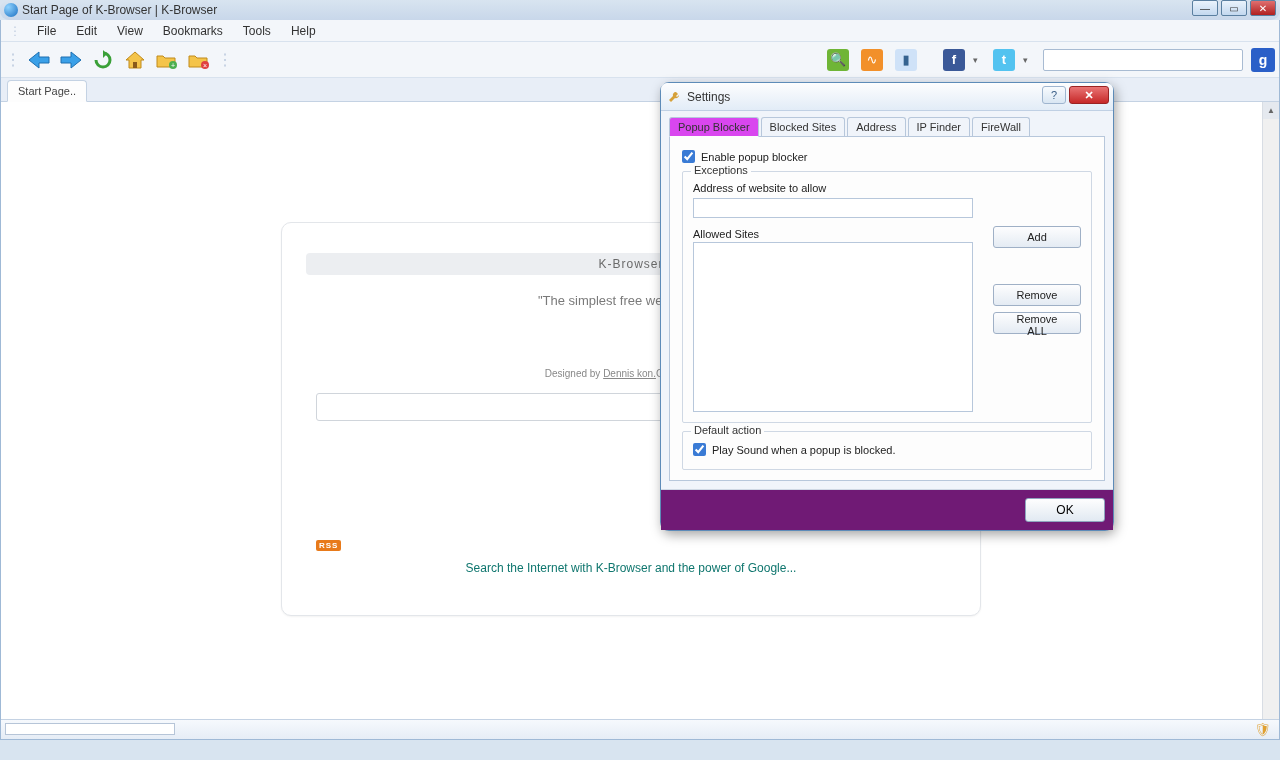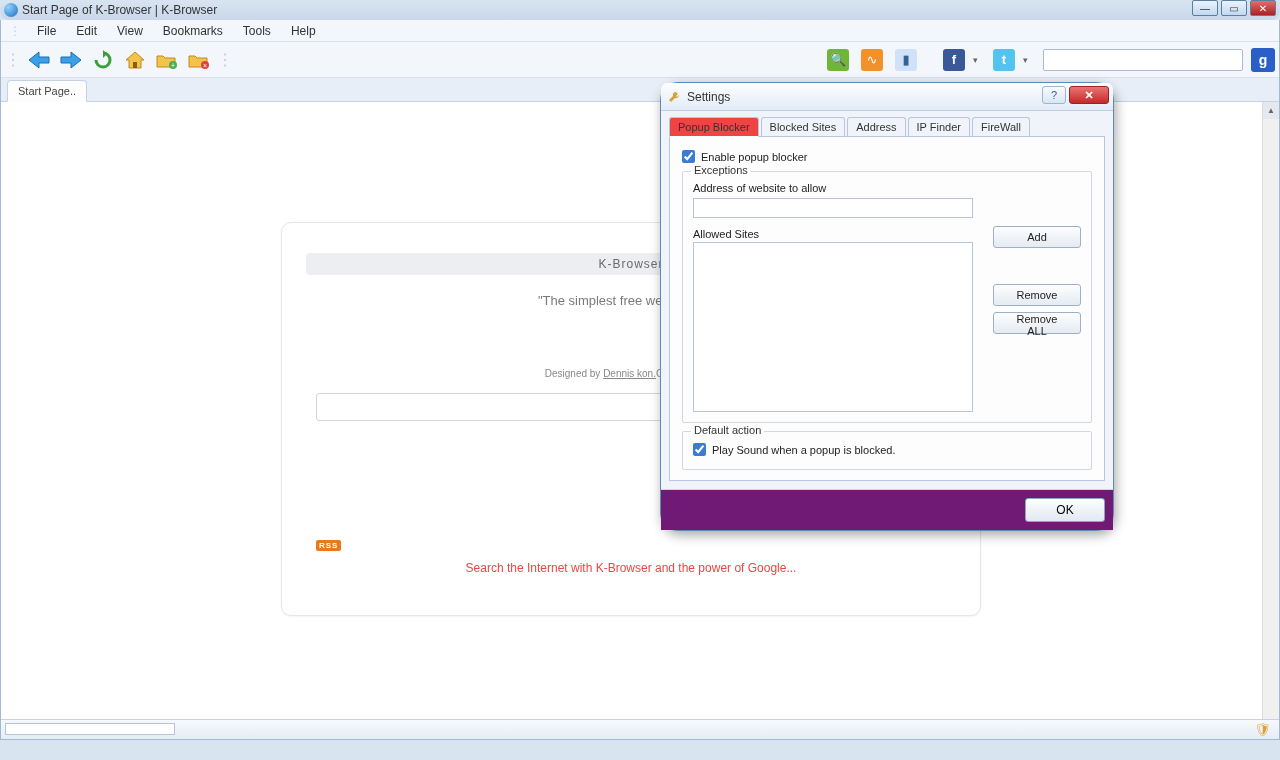--- a/index.html
+++ b/index.html
@@ -38,43 +38,43 @@
 
   
   .content{flex:1;background:#fff;position:relative;overflow:hidden;}
   .page{position:absolute;left:280px;top:120px;width:700px;border:1px solid #e3e6ea;border-radius:10px;background:#fff;box-shadow:0 1px 2px rgba(0,0,0,0.05);padding:30px 24px 40px;}
   .page .hband{background:#eceef1;border-radius:4px;padding:4px 0;text-align:center;font-family:Verdana,sans-serif;font-size:12px;color:#6a6a6a;letter-spacing:1px;margin-bottom:18px;}
   .page .tag{color:#7a7a7a;text-align:center;font-size:13px;margin-bottom:60px;}
   .page .credit{font-size:10px;color:#888;text-align:center;margin-bottom:14px;}
   .page .credit a{color:#888;text-decoration:underline;}
   .page .sinput{width:630px;height:28px;border:1px solid #d0d5db;border-radius:3px;margin:0 auto 140px;display:block;}
   .page .rss{display:inline-block;background:#e87a1a;color:#fff;font-size:8px;font-weight:bold;padding:1px 3px;border-radius:2px;letter-spacing:1px;position:absolute;left:34px;bottom:64px;}
-  .page .foot{text-align:center;font-size:12px;color:#ef4444;}
+  .page .foot{text-align:center;font-size:12px;color:#0f766e;}
 
   
   .vscroll{position:absolute;right:0;top:0;bottom:0;width:17px;background:#f0f0f0;border-left:1px solid #d8dde4;}
   .vscroll .arr{height:17px;background:#e5e9ef;display:flex;align-items:center;justify-content:center;font-size:8px;color:#666;}
 
   
   .statusbar{height:20px;background:linear-gradient(#f6f9fd,#e6edf6);border-top:1px solid #c4d2e3;position:relative;}
   .statusbar .prog{position:absolute;left:4px;top:3px;width:170px;height:12px;border:1px solid #b6c5d8;background:#fff;}
   .statusbar .shield{position:absolute;right:8px;top:2px;font-size:13px;color:#e0a030;}
 
   
-  .dialog{position:absolute;left:660px;top:82px;width:454px;border:1px solid #5d8bb8;border-radius:18px;background:#f0f4fa;box-shadow:2px 4px 12px rgba(0,0,0,0.35);z-index:50;}
+  .dialog{position:absolute;left:660px;top:82px;width:454px;border:1px solid #5d8bb8;border-radius:9px;background:#f0f4fa;box-shadow:2px 4px 12px rgba(0,0,0,0.35);z-index:50;}
   .dlg-title{height:28px;background:linear-gradient(#fdfdfe,#e2ecf7);border-radius:6px 6px 0 0;border-bottom:1px solid #c0d0e4;display:flex;align-items:center;padding:0 6px;font-size:12px;color:#333;position:relative;}
   .dlg-title .ico{width:14px;height:14px;margin-right:6px;display:flex;align-items:center;justify-content:center;}
   .dlg-ctrls{position:absolute;right:4px;top:3px;display:flex;gap:3px;}
   .dlg-help{width:24px;height:18px;border:1px solid #9fb5cf;border-radius:3px;background:linear-gradient(#f8fbfe,#d9e6f3);font-size:11px;display:flex;align-items:center;justify-content:center;color:#3a5f88;}
   .dlg-close{width:40px;height:18px;border:1px solid #9a2222;border-radius:3px;background:linear-gradient(#e97474,#c62828);color:#fff;display:flex;align-items:center;justify-content:center;font-weight:bold;font-size:11px;}
 
   .dlg-body{padding:4px 8px 8px;}
   .dtabs{display:flex;border-bottom:1px solid #b7c7db;height:22px;align-items:flex-end;}
   .dtab{border:1px solid #b7c7db;border-bottom:none;background:#f0f4fa;font-size:11px;padding:3px 8px;border-radius:3px 3px 0 0;margin-right:2px;color:#333;position:relative;}
-  .dtab.active{background:#ef4444;top:1px;border-bottom:1px solid #fdfdfd;}
+  .dtab.active{background:#d946ef;top:1px;border-bottom:1px solid #fdfdfd;}
   .dtabpanel{border:1px solid #b7c7db;border-top:none;background:#fdfdfd;padding:10px 12px;}
 
   .chk{display:flex;align-items:center;font-size:11px;color:#222;margin:3px 0;}
   .chk input{margin-right:6px;accent-color:#3a7bd5;}
 
   .fieldset{border:1px solid #cfd8e4;border-radius:2px;margin-top:8px;padding:8px 10px 10px;position:relative;}
   .fieldset .legend{position:absolute;top:-8px;left:8px;background:#fdfdfd;font-size:11px;color:#333;padding:0 3px;}
   .flabel{font-size:11px;color:#222;margin:2px 0;}
   .txtin{width:280px;height:20px;border:1px solid #b7c7db;background:#fff;margin-top:2px;}
   .listbox{width:280px;height:170px;border:1px solid #b7c7db;background:#fff;margin-top:2px;}

